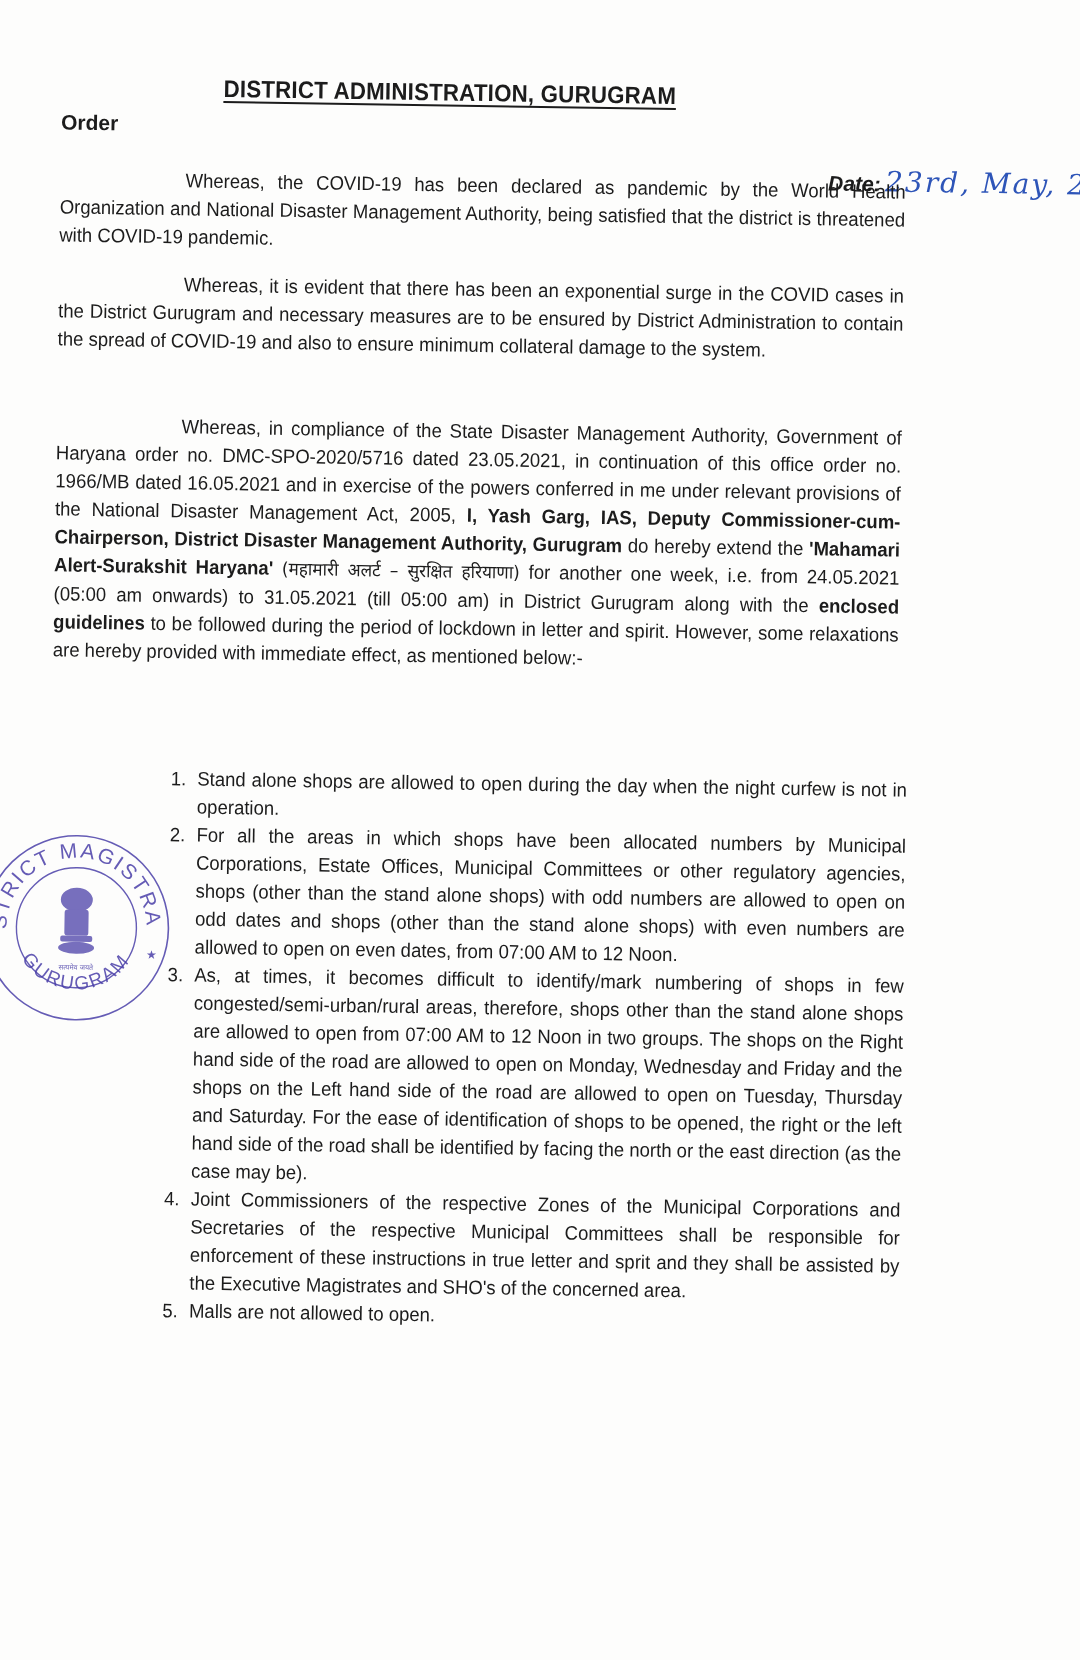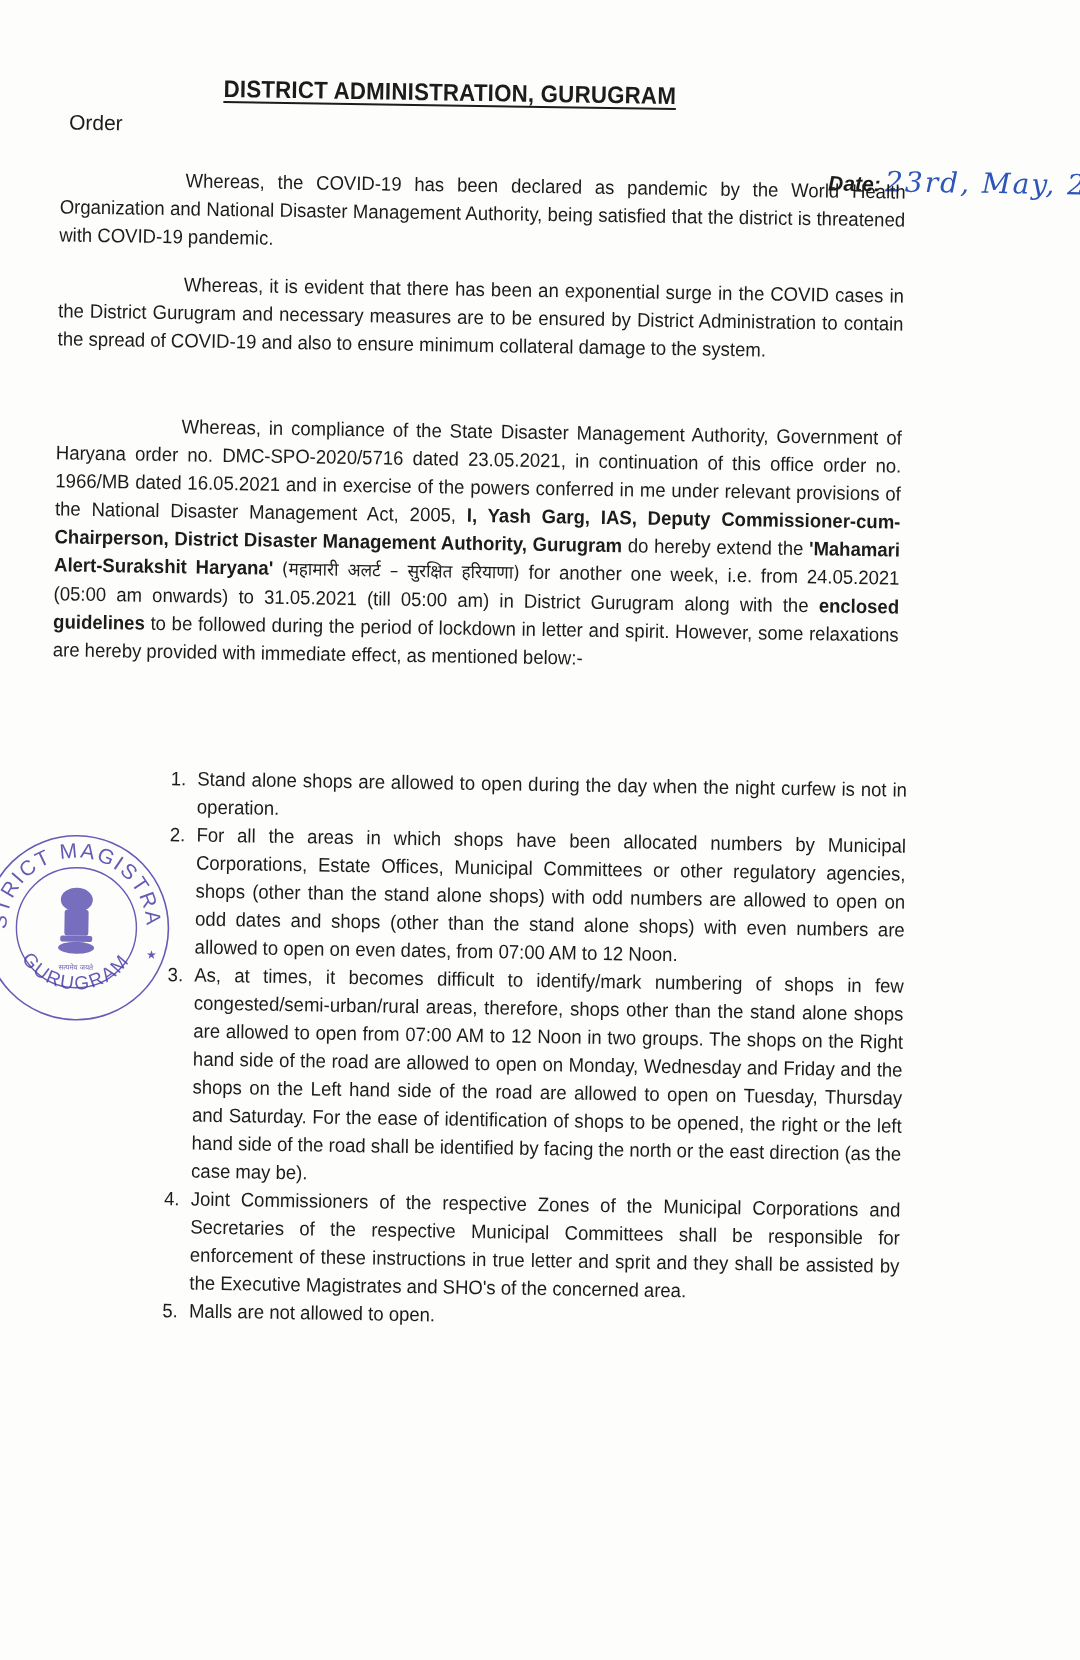--- a/index.html
+++ b/index.html
@@ -15,22 +15,22 @@
     transform: rotate(0.9deg); transform-origin: 540px 830px;
   }
   .title {
     position: absolute; left: 212px; top: 80px;
     font-size: 24px; font-weight: bold; letter-spacing: 0.2px;
     text-decoration: underline; text-underline-offset: 4px;
     transform: scaleX(0.93); transform-origin: left top;
     white-space: nowrap;
   }
   .order {
-    position: absolute; left: 58px; top: 118px;
-    font-size: 21px; font-weight: normal;
+    position: absolute; left: 50px; top: 118px;
+    font-size: 21px; font-weight: bold;
   }
   .date {
     position: absolute; left: 818px; top: 160px; white-space: nowrap;
   }
   .date-label { font-size: 21px; font-weight: bold; font-style: italic; }
   .date-value {
     font-family: "DejaVu Serif", serif; font-style: italic;
     color: #2e55b8; font-size: 28px; letter-spacing: 2px;
   }
   .para {

